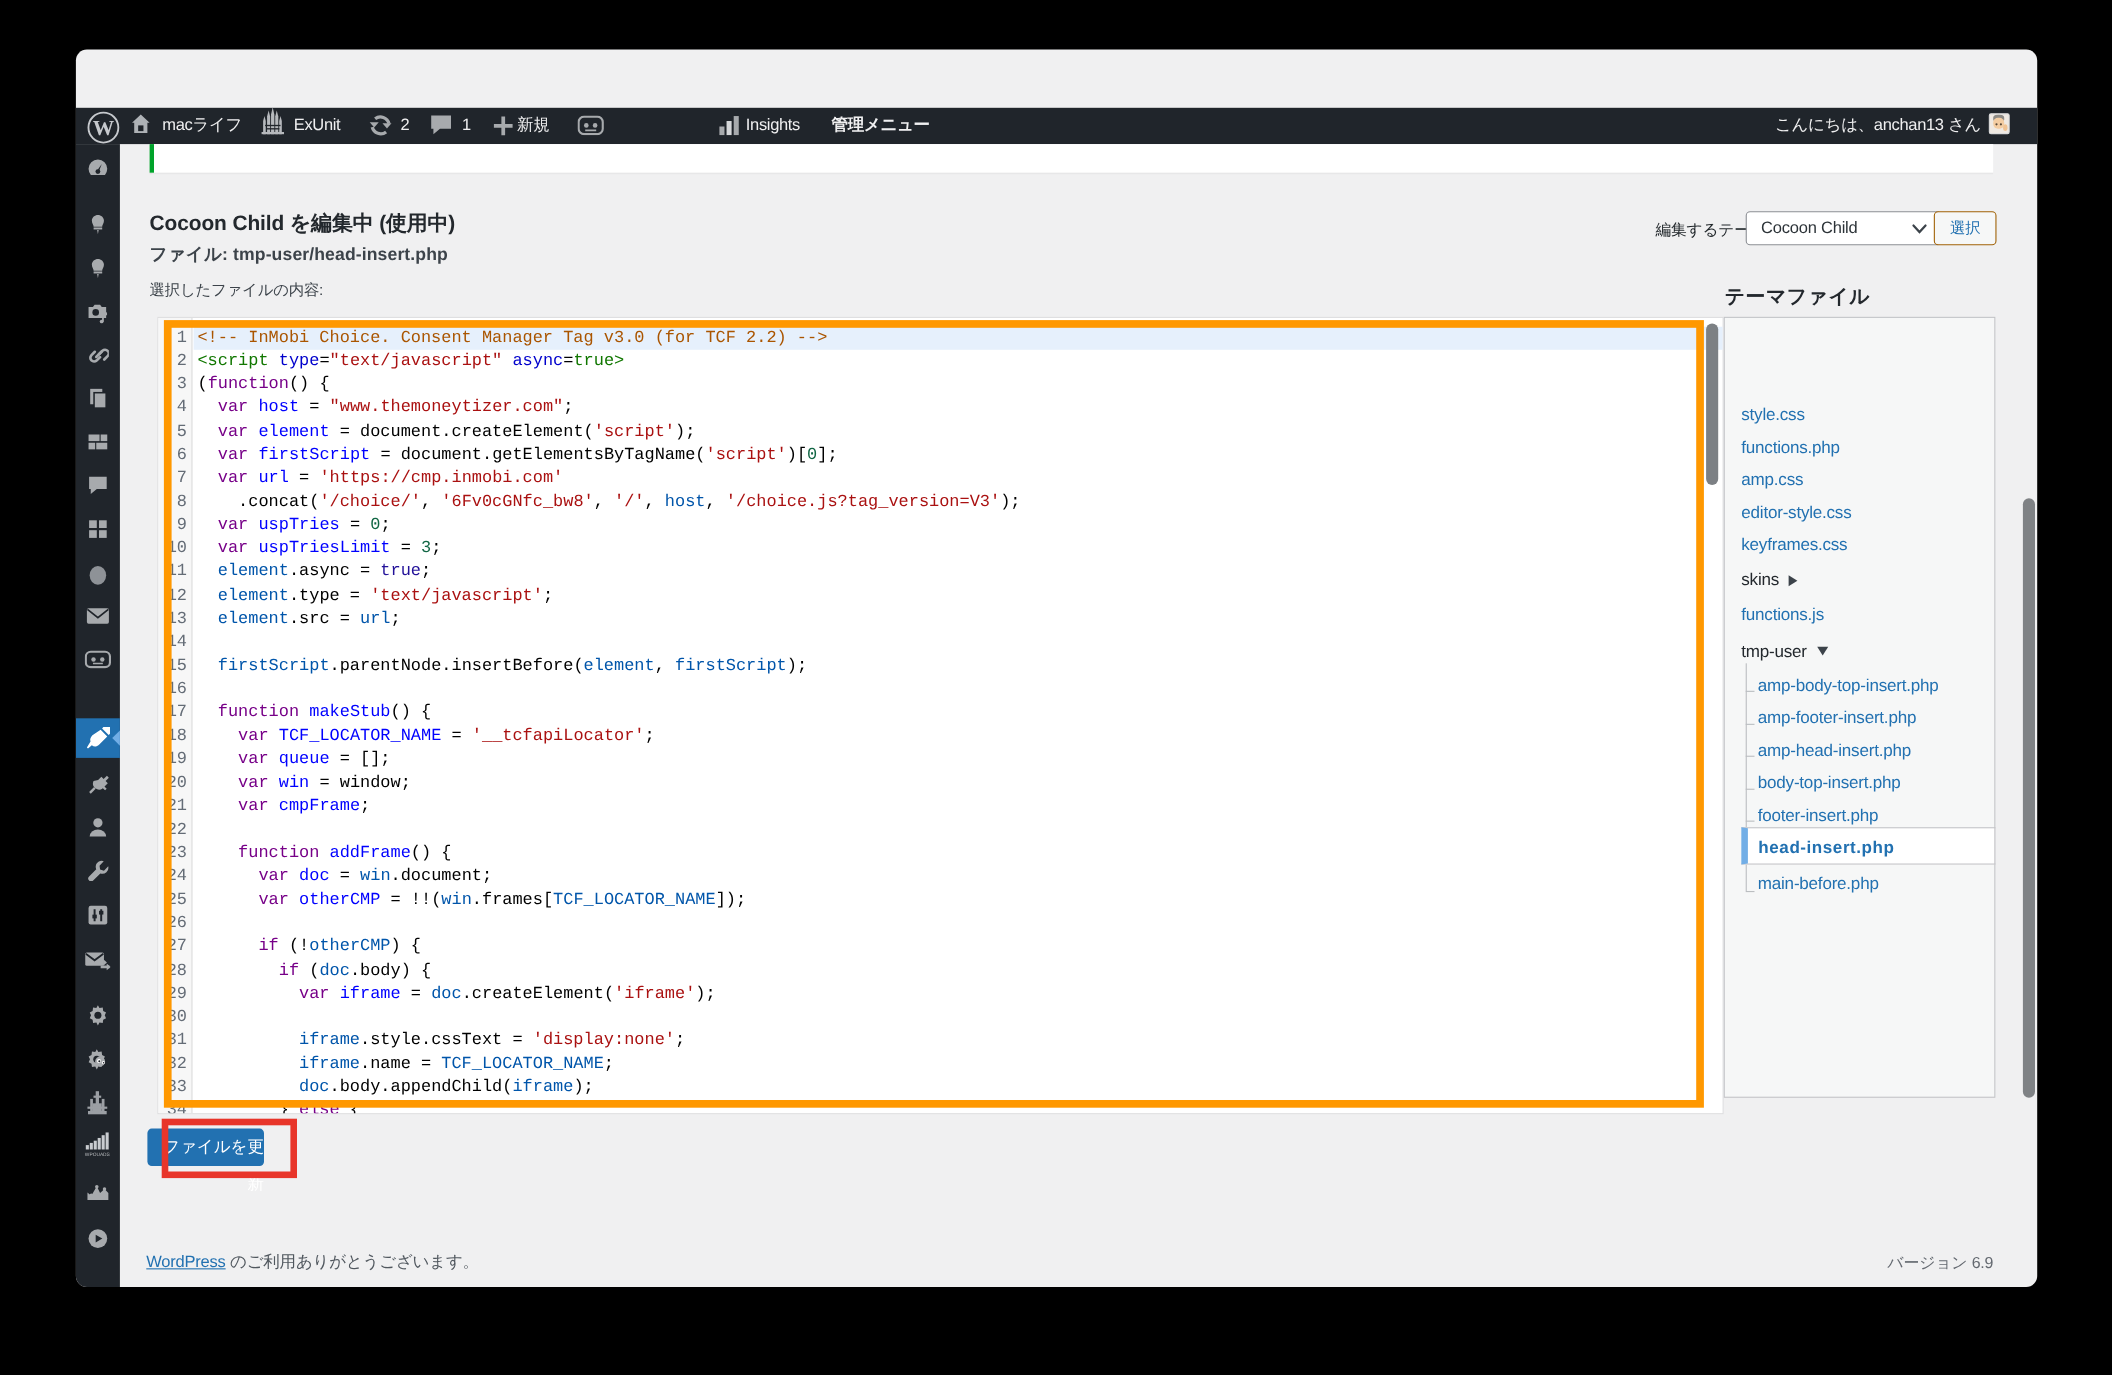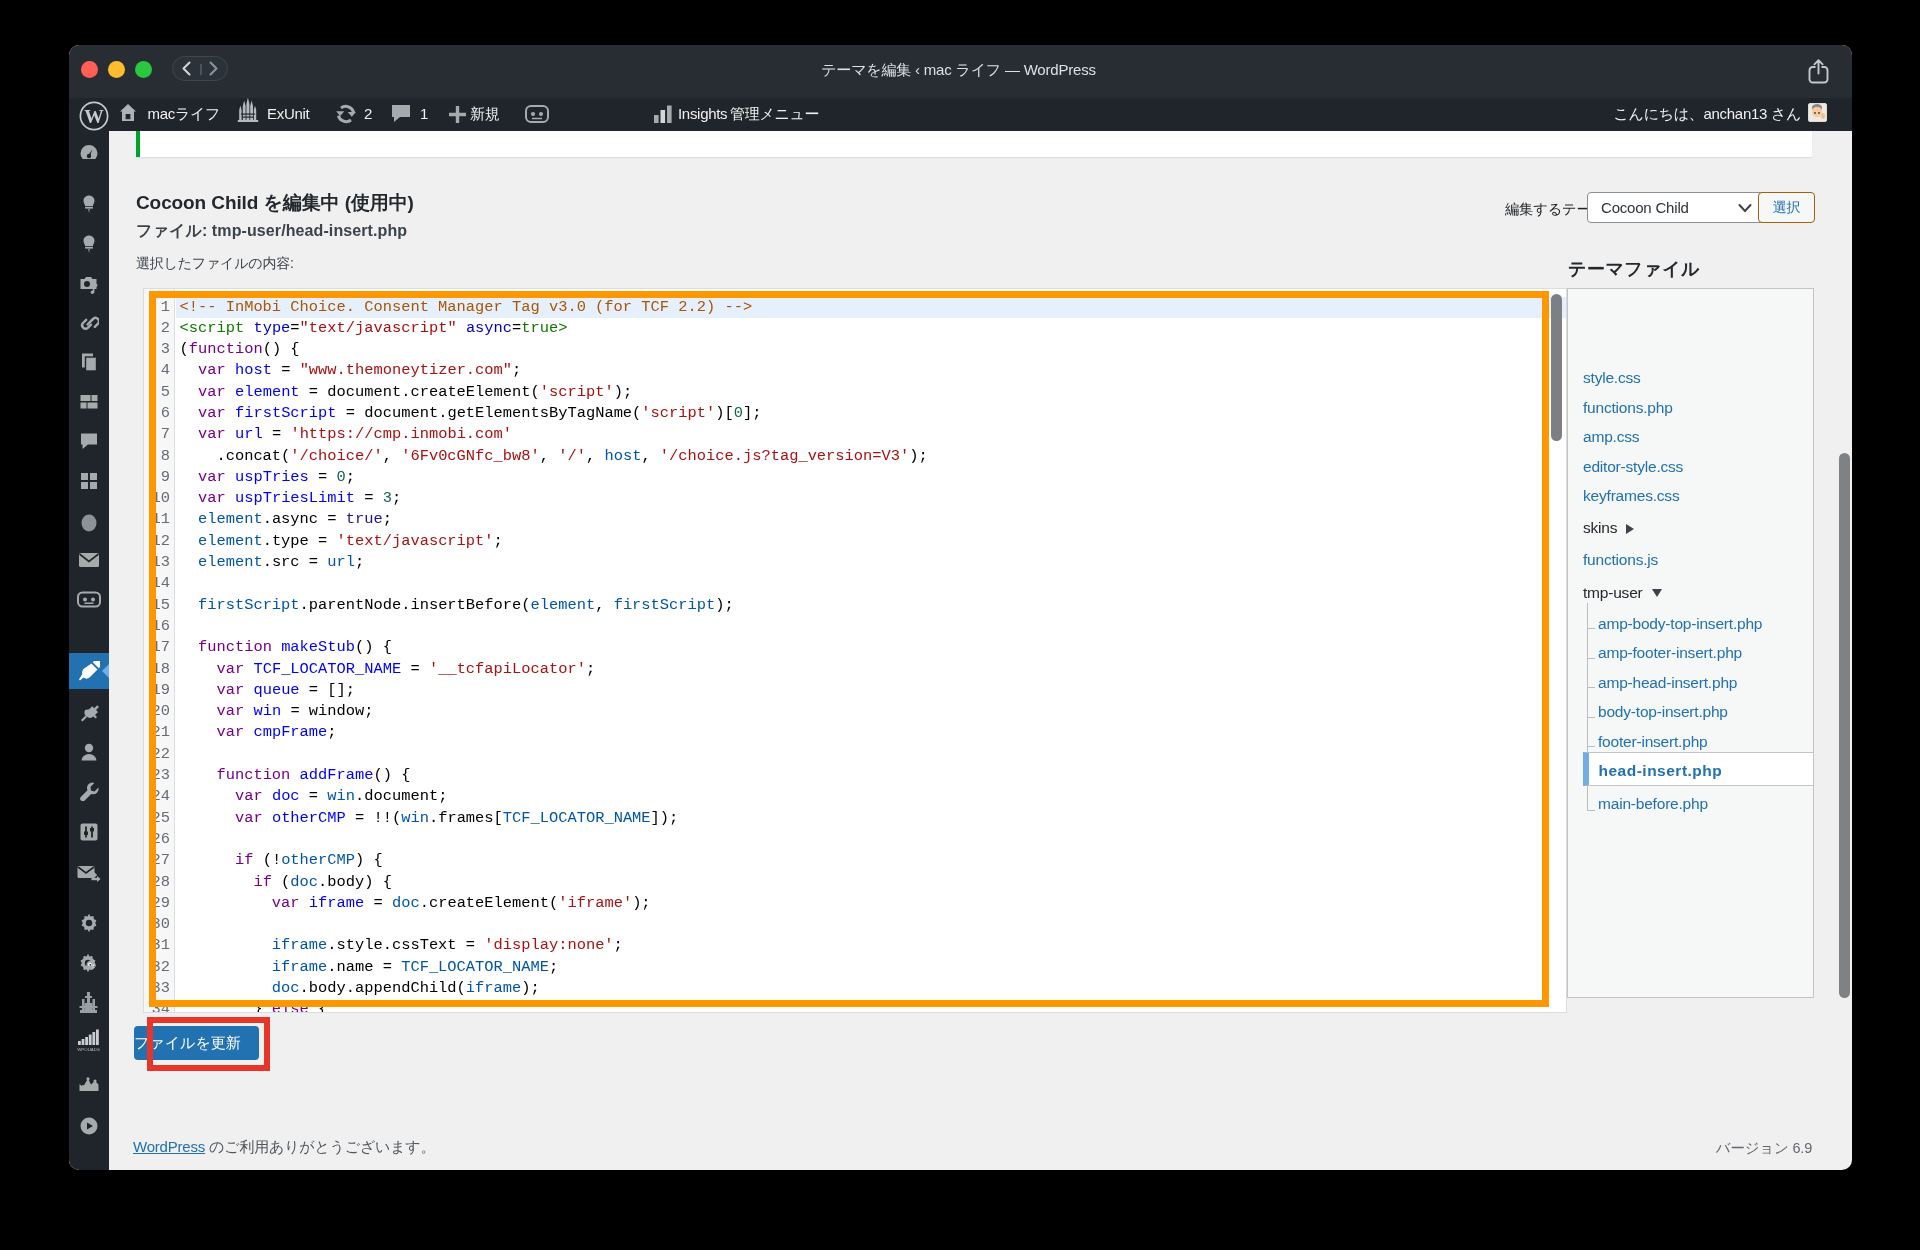--- a/index.html
+++ b/index.html
@@ -32,47 +32,29 @@
 .selbtn { position:absolute; left:1689px; top:146.5px; width:57px; height:31px; background:#f6f7f7; border:1px solid #a16207; border-radius:4px; color:#2271b1; font-size:14px; text-align:center; line-height:29px; letter-spacing:-0.2px; }
 .tfhead { position:absolute; left:1499px; top:212px; font-size:18px; font-weight:700; color:#23282d; letter-spacing:0.5px; }
 .treebox { position:absolute; left:1498px; top:242.5px; width:247px; height:710px; background:#f6f7f7; border:1px solid #c3c4c7; }
 .treebox .desc { position:absolute; left:15px; top:16px; width:212px; font-size:13.5px; line-height:24.5px; color:#50575e; letter-spacing:-0.2px;}
 .tlink { color:#2271b1; text-decoration:none; }
 .trow { position:absolute; left:15px; font-size:15.5px; letter-spacing:-0.2px; color:#2271b1; white-space:nowrap; }
 .tdark { color:#23282d; }
 .curfile { position:absolute; left:14.5px; top:463.5px; width:231.5px; height:34px; background:#fff; border:1px solid #c3c4c7; border-left:6px solid #72aee6;text-decoration:underline; }
 .vline { position:absolute; left:18.5px; width:1px; background:#bbbec1; }
 .hstub { position:absolute; left:18.5px; width:8px; height:1px; background:#bbbec1; }
-.updbtn { position:absolute; left:65px; top:981px; width:125px; height:34px; background:#2271b1; border-radius:4px; color:#fff; font-size:15px; text-align:left; line-height:34px; letter-spacing:0; }
+.updbtn { position:absolute; left:65px; top:981px; width:106px; height:34px; background:#2271b1; border-radius:4px; color:#fff; font-size:15px; text-align:right; line-height:34px; letter-spacing:0; }
 .footer1 { position:absolute; left:64px; top:1093px; font-size:15px; color:#50575e; letter-spacing:-0.2px; }
 .footer2 { position:absolute; top:1093.5px; left:1633px; width:110px; text-align:right; font-size:14.5px; color:#646970; letter-spacing:-0.2px; }
 .pagescroll { position:absolute; left:1770px; top:408px; width:11px; height:545px; background:#7f8285; border-radius:6px; }
 svg { display:block; }
 .icon { position:absolute; }
 </style></head>
 <body>
 <div class="win">
-<div class="titlebar">
- <div class="tl" style="left:11.5px;top:15.75px;background:#ff5f57"></div>
- <div class="tl" style="left:38.6px;top:15.75px;background:#febc2e"></div>
- <div class="tl" style="left:65.7px;top:15.75px;background:#28c840"></div>
- <div class="capsule">
-        <div class="div"></div>
-  <svg width="56" height="26" viewBox="0 0 56 26" style="position:absolute;left:-1px;top:-1px">
-   <path d="M17.5 6.5 L11.5 12.5 L17.5 18.5" stroke="#ced3d7" stroke-width="2.1" fill="none" stroke-linecap="round" stroke-linejoin="round"></path>
-   <path d="M38.5 6.5 L44.5 12.5 L38.5 18.5" stroke="#8b939b" stroke-width="2.1" fill="none" stroke-linecap="round" stroke-linejoin="round"></path>
-  </svg>
- </div>
- <div class="wtitle" style="width:1779px">テーマを編集 ‹ mac ライフ — WordPress</div>
- <svg class="icon" style="left:1736px;top:14px" width="27" height="25" viewBox="0 0 27 25">
-  <rect x="4.5" y="8" width="18" height="15.5" rx="3.2" fill="none" stroke="#c2c8cd" stroke-width="1.9"></rect>
-  <rect x="10.5" y="6.5" width="6" height="4" fill="#272d33"></rect>
-  <path d="M13.5 1.5 L13.5 14.5 M13.5 1.2 L9.4 5.3 M13.5 1.2 L17.6 5.3" stroke="#c2c8cd" stroke-width="1.9" fill="none" stroke-linecap="round" stroke-linejoin="round"></path>
- </svg>
-</div>
 
 <div class="adminbar">
  <svg class="icon" style="left:9.5px;top:2.5px" width="30" height="30" viewBox="0 0 30 30">
   <circle cx="15" cy="15" r="13.6" fill="none" stroke="#c6c9cd" stroke-width="1.7"></circle>
   <text x="15" y="21.5" font-family="Liberation Serif,serif" font-size="19.5" font-weight="bold" fill="#c6c9cd" text-anchor="middle">W</text>
  </svg>
  <svg class="icon" style="left:50px;top:5px" width="18" height="19" viewBox="0 0 18 19">
   <path d="M9 1 L17 8.6 L15 8.6 L15 18 L3 18 L3 8.6 L1 8.6 Z" fill="#aeb2b6"></path>
   <rect x="6.6" y="11" width="4.8" height="5.2" fill="#1f242a"></rect>
  </svg>
@@ -113,21 +95,21 @@
         <circle cx="16" cy="9" r="2.1" fill="#a7aaad"></circle>
   <path d="M7 13.5 h10" stroke="#a7aaad" stroke-width="1.6"></path>
  </svg>
  <div class="abitem" style="left:486px;margin-top:26px;">Automator</div>
  <svg class="icon" style="left:584px;top:7px" width="20" height="18" viewBox="0 0 20 18">
   <rect x="1" y="10" width="4.6" height="8" fill="#a7aaad"></rect>
   <rect x="7.5" y="5" width="4.6" height="13" fill="#d5d7d9"></rect>
   <rect x="14" y="0.5" width="4.6" height="17.5" fill="#a7aaad"></rect>
  </svg>
  <div class="abitem" style="left:609px;">Insights</div>
- <div class="abitem" style="left:661px;">管理メニュー</div>
+ <div class="abitem" style="left:687px;font-weight:bold;">管理メニュー</div>
  <div class="abitem" style="right:51px;">こんにちは、anchan13 さん</div>
  <div class="abs" style="left:1739px;top:4.5px;width:19px;height:19px;background:#efe9e2;border:1.5px solid #dcdcdc;border-radius:2px;overflow:hidden">
   <div class="abs" style="left:2.5px;top:0.5px;width:10px;height:6px;border-radius:50% 50% 20% 20%;background:#8d8a85"></div>
   <div class="abs" style="left:3px;top:3px;width:9.5px;height:10px;border-radius:45%;background:#f4cda2"></div>
   <div class="abs" style="left:5px;top:8px;width:2px;height:2px;border-radius:50%;background:#5a4a3a"></div>
   <div class="abs" style="left:9px;top:8px;width:2px;height:2px;border-radius:50%;background:#5a4a3a"></div>
   <div class="abs" style="left:11.5px;top:9px;width:4.5px;height:6px;border-radius:40%;background:#f0c393"></div>
  </div>
 </div>
 

